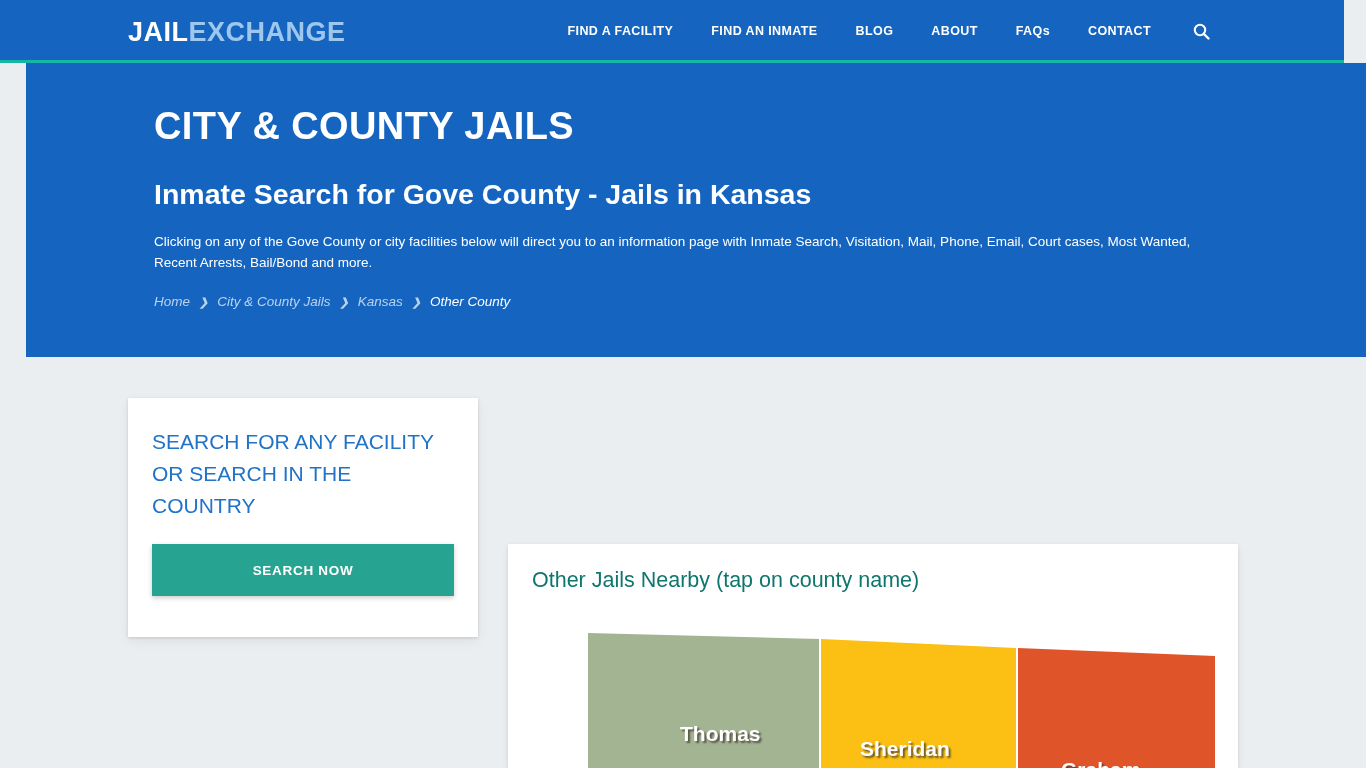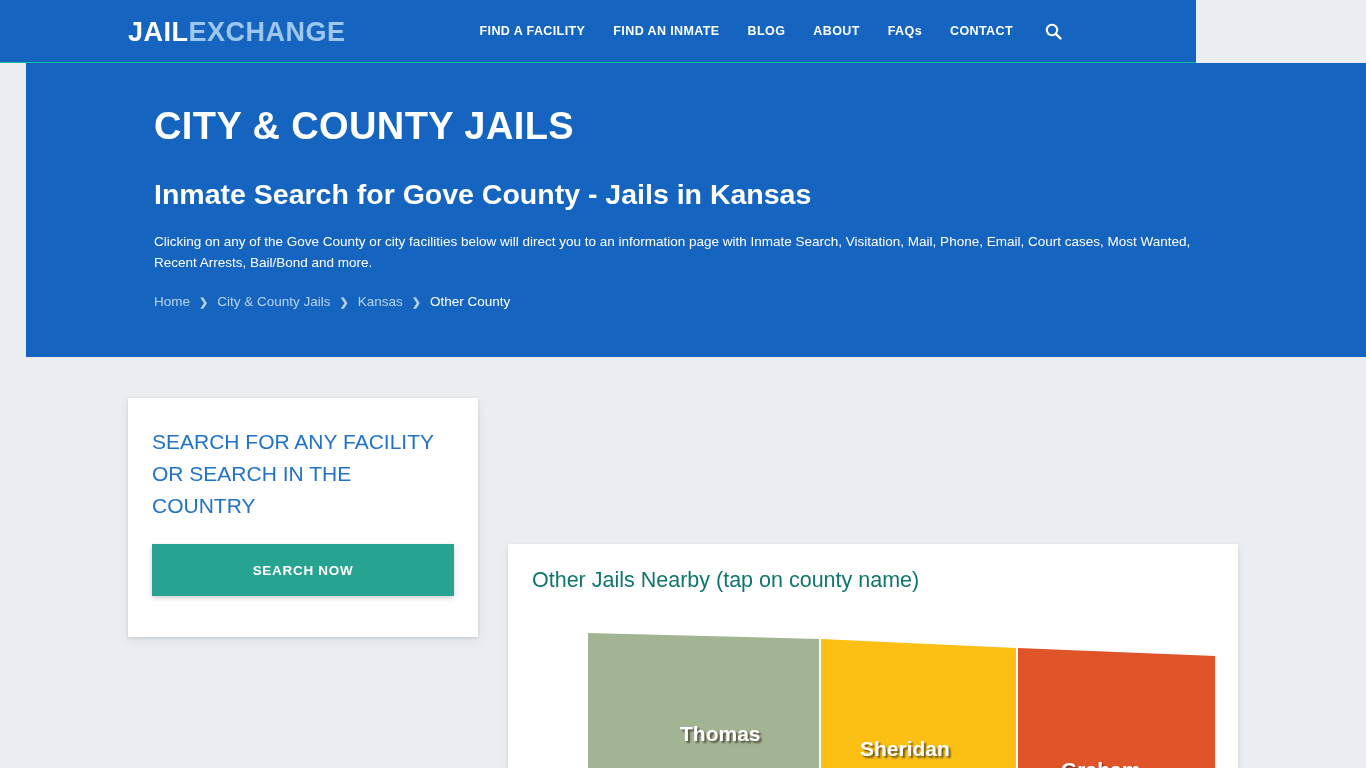--- a/index.html
+++ b/index.html
@@ -10,24 +10,24 @@
     overflow: hidden;
     background: #ebeef0;
     font-family: "Liberation Sans", sans-serif;
     -webkit-font-smoothing: antialiased;
   }
 
   
   .header {
     position: absolute;
     top: 0; left: 0;
-    width: 1196px;
+    width: 1344px;
     height: 63px;
     background: #1565c0;
-    border-bottom: 1px solid #14b8a6;
+    border-bottom: 3px solid #14b8a6;
   }
   .logo {
     position: absolute;
     left: 128px;
     top: 17px;
     font-size: 27px;
     font-weight: bold;
     letter-spacing: 0.5px;
     line-height: 30px;
     white-space: nowrap;
@@ -35,21 +35,21 @@
   .logo .part-a { color: #ffffff; }
   .logo .part-b { color: #9ec7ed; }
 
   .nav {
     position: absolute;
     right: 128px;
     top: 0;
     height: 63px;
     display: flex;
     align-items: center;
-    gap: 0;
+    gap: 10px;
   }
   .nav-item {
     color: #ffffff;
     font-size: 12.5px;
     font-weight: bold;
     letter-spacing: 0.4px;
     padding: 0 14px;
     line-height: 63px;
     cursor: pointer;
     white-space: nowrap;
@@ -105,20 +105,21 @@
     font-size: 13.5px;
     line-height: 21px;
   }
   .breadcrumb {
     position: absolute;
     top: 230px; left: 0;
     display: flex;
     align-items: center;
     font-size: 13.5px;
     line-height: 18px;
+    font-style: italic;
   }
   .bc-link {
     color: #b9d3ef;
     text-decoration: none;
     cursor: pointer;
     white-space: nowrap;
   }
   .bc-current {
     color: #ffffff;
     white-space: nowrap;

